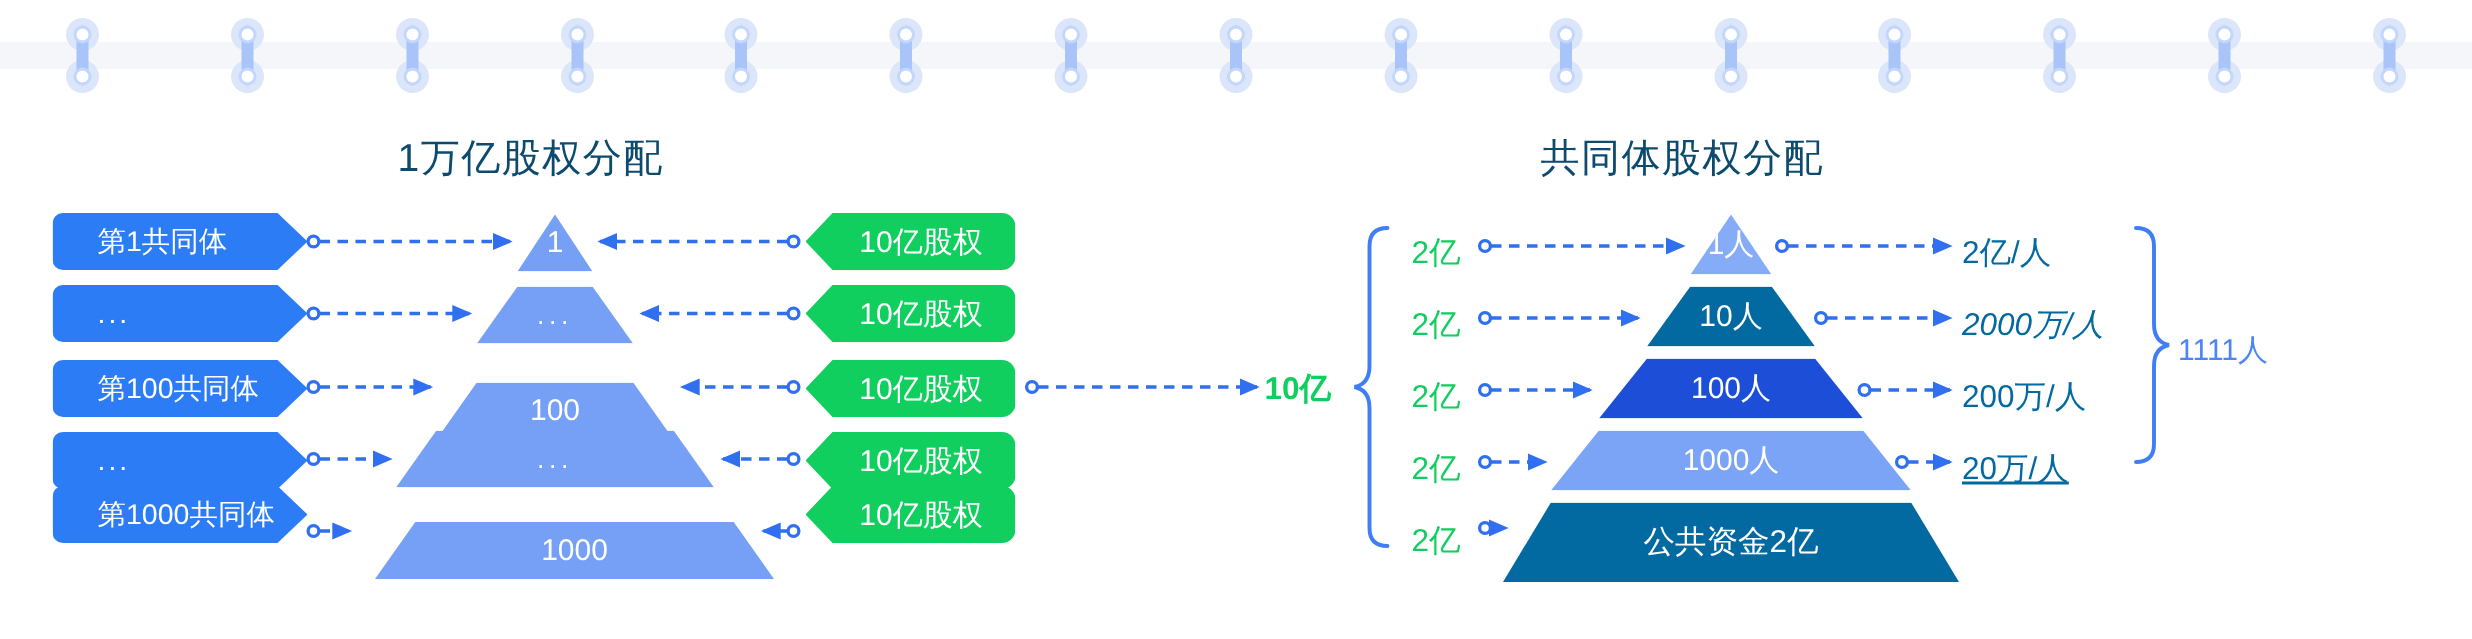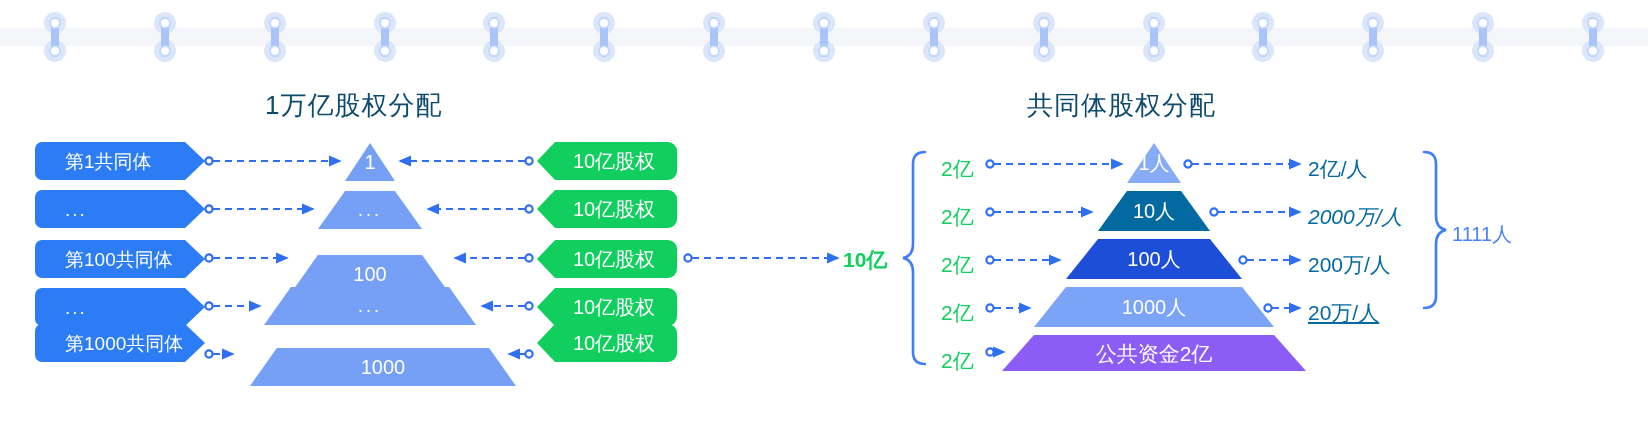--- a/index.html
+++ b/index.html
@@ -107,22 +107,22 @@
 
   
   #rp1{left:1127px;top:143px;width:54px;height:40px;
        clip-path:polygon(50% 0,100% 100%,0 100%);background:#86abf7;}
   #rp2{left:1098px;top:191px;width:112px;height:40px;
        clip-path:polygon(25.8% 0,74.2% 0,100% 100%,0 100%);background:#0369a1;}
   #rp3{left:1066px;top:239px;width:176px;height:40px;
        clip-path:polygon(18.2% 0,81.8% 0,100% 100%,0 100%);background:#1d4ed8;}
   #rp4{left:1034px;top:287px;width:240px;height:40px;
        clip-path:polygon(13.3% 0,86.7% 0,100% 100%,0 100%);background:#7ba3f6;}
-  #rp5{left:1002px;top:335px;width:304px;height:36px;
-       clip-path:polygon(10.5% 0,89.5% 0,100% 100%,0 100%);background:#8b5cf6;}
+  #rp5{left:1002px;top:335px;width:304px;height:53px;
+       clip-path:polygon(10.5% 0,89.5% 0,100% 100%,0 100%);background:#0369a1;}
   #rp5 span{font-size:21px;}
 
   
   #wires{position:absolute;left:0;top:0;width:1648px;height:426px;pointer-events:none;}
 
   
   .g2{
     position:absolute;font-size:21px;color:#10cf5e;white-space:nowrap;
     line-height:1;
   }

